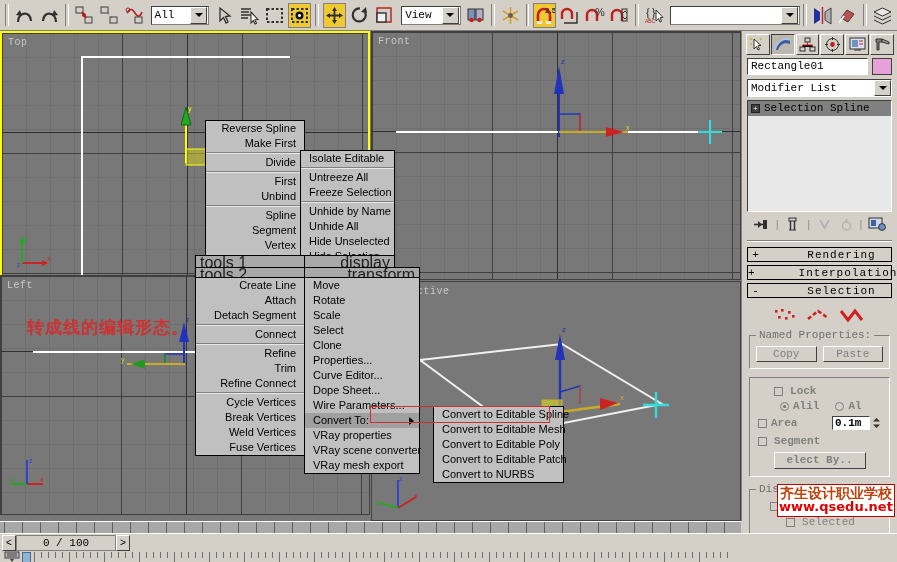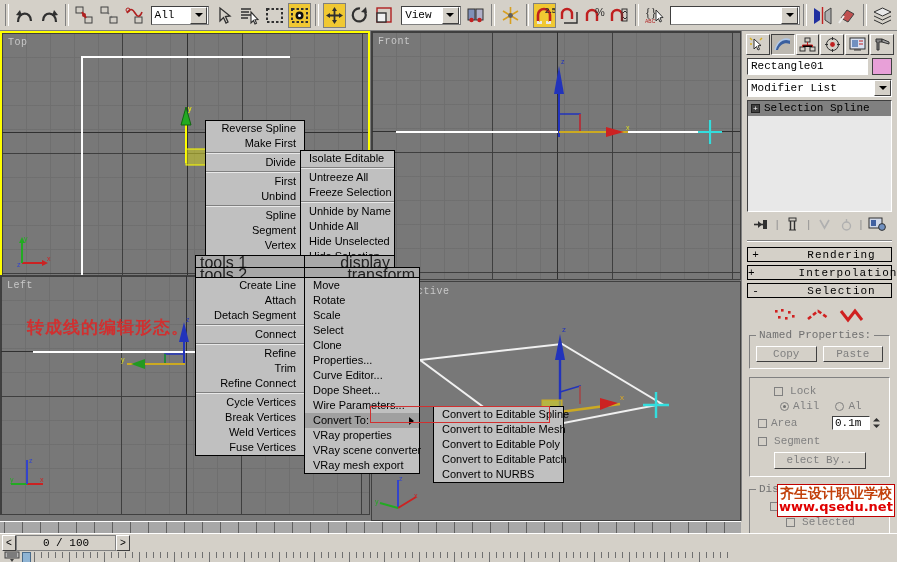--- a/index.html
+++ b/index.html
@@ -629,21 +629,21 @@
 
     <div class="grpbox" style="margin-top:12px;">
       <div class="grpttl">Named Properties:</div>
       <div style="display:flex;gap:6px;margin-top:2px;">
         <div class="btn3d" style="flex:1;height:16px;line-height:14px;">Copy</div>
         <div class="btn3d" style="flex:1;height:16px;line-height:14px;">Paste</div>
       </div>
     </div>
 
     <div style="margin:8px 7px 0 7px;border:1px solid #808080;border-right-color:#fff;border-bottom-color:#fff;
-                padding:6px 8px 7px 8px;box-sizing:border-box;">
+                padding:6px 8px 7px 8px;box-sizing:border-box;font-weight:bold;">
       <div style="padding-left:16px;">
         <span class="cbx"></span>
         <span class="lbl-dim">Lock</span>
       </div>
       <div style="padding-left:22px;margin-top:3px;display:flex;align-items:center;">
         <span class="rdo on"></span>
         <span class="lbl-dim" style="margin-right:16px;">Alil</span>
         <span class="rdo"></span>
         <span class="lbl-dim">Al</span>
       </div>

